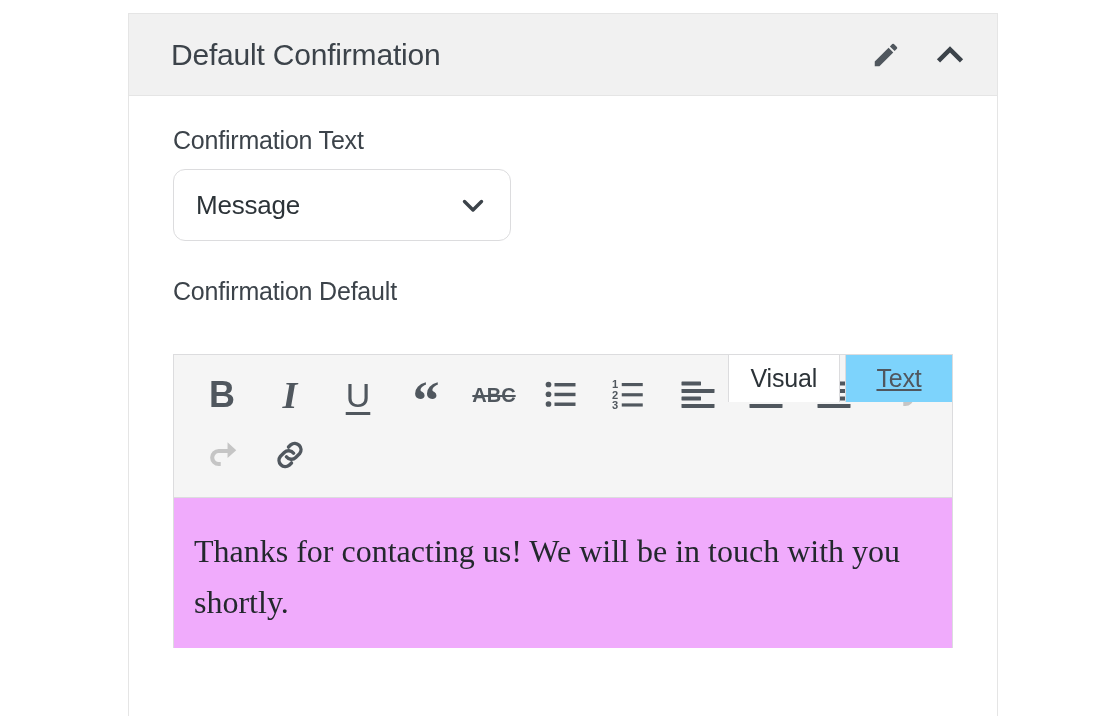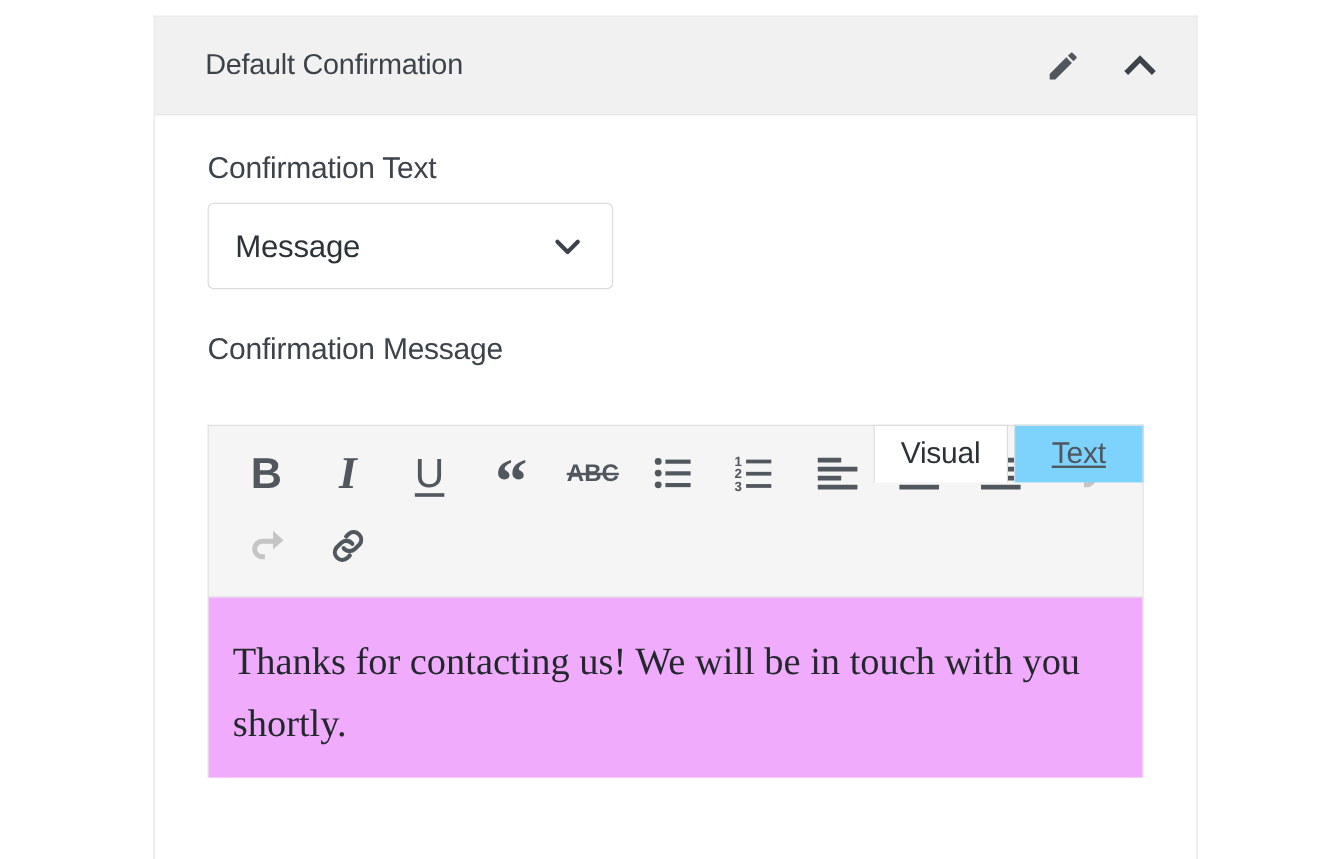--- a/index.html
+++ b/index.html
@@ -30,21 +30,21 @@
     height: 82px;
     background: #f1f1f1;
     border-bottom: 1px solid #e5e5e5;
     display: flex;
     align-items: center;
     padding: 0 30px 0 42px;
     box-sizing: border-box;
   }
 
   #panel-title {
-    font-size: 24px;
+    font-size: 30px;
     color: #3c434a;
     font-weight: 400;
     letter-spacing: -0.2px;
     flex: 1;
     white-space: nowrap;
   }
 
   .header-actions {
     display: flex;
     align-items: center;
@@ -74,21 +74,21 @@
     margin: 0 0 14px 0;
     white-space: nowrap;
   }
 
   
   #confirmation-type-select {
     position: relative;
     width: 338px;
     height: 72px;
     border: 1px solid #dcdcde;
-    border-radius: 5px;
+    border-radius: 12px;
     background: #ffffff;
     box-sizing: border-box;
     display: flex;
     align-items: center;
     padding: 0 20px 0 22px;
     cursor: pointer;
     margin-bottom: 36px;
   }
   #confirmation-type-select .sel-value {
     flex: 1;
@@ -221,21 +221,21 @@
 
     <div id="confirmation-type-select">
       <span class="sel-value">Message</span>
       <span style="display:flex;align-items:center;">
         <svg width="34" height="34" viewBox="0 0 24 24" fill="none" stroke="#3c434a" stroke-width="2.4" stroke-linecap="round" stroke-linejoin="round" aria-hidden="true">
           <polyline points="6,9.5 12,15.5 18,9.5"></polyline>
         </svg>
       </span>
     </div>
 
-    <div class="field-label">Confirmation Message</div>
+    <div class="field-label">Confirmation Default</div>
 
     <div id="editor-wrap">
 
       <div id="editor-tabs">
         <div class="editor-tab active">
           <span>Visual</span>
         </div>
         <div class="editor-tab inactive">
           <span>Text</span>
         </div>

